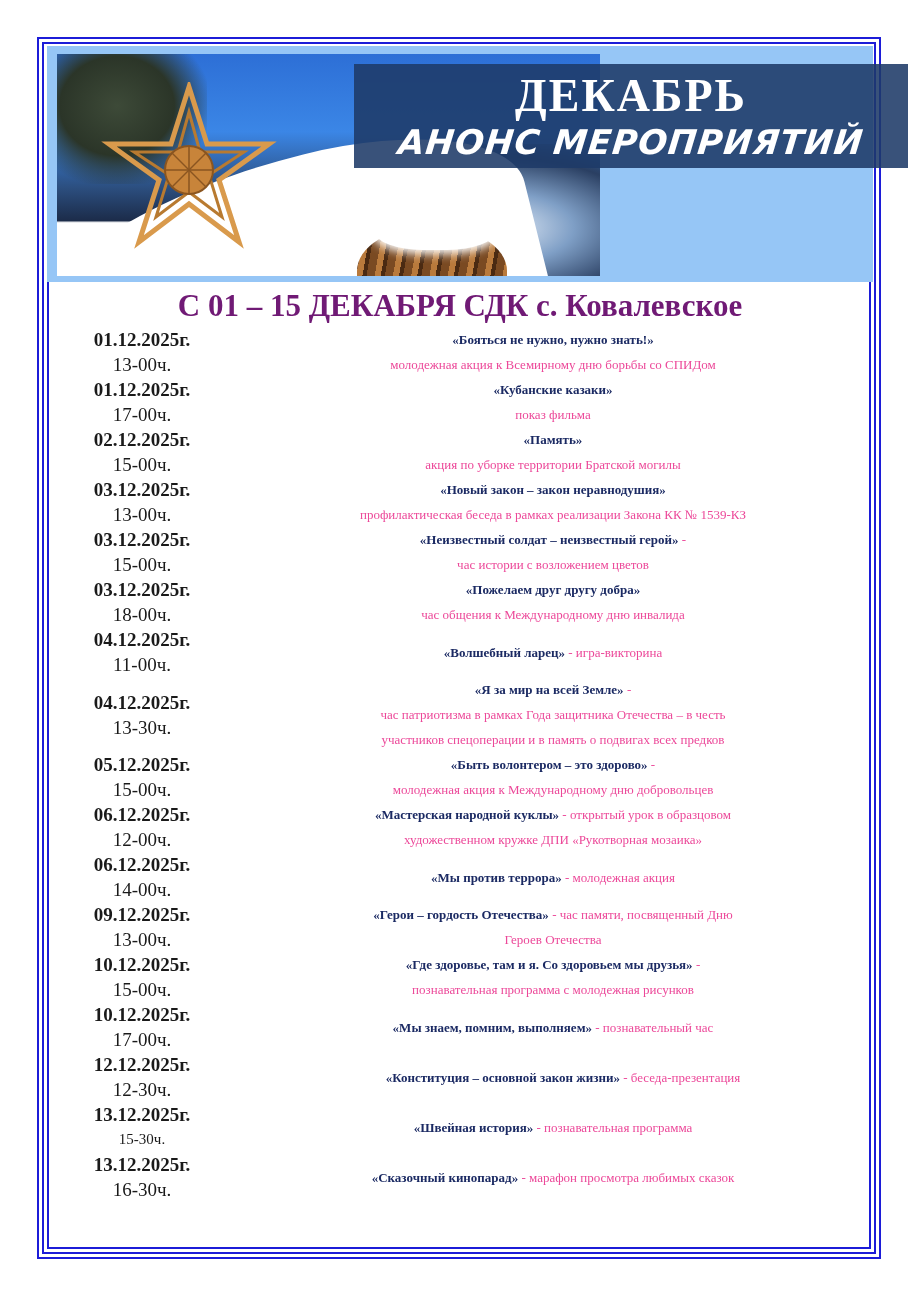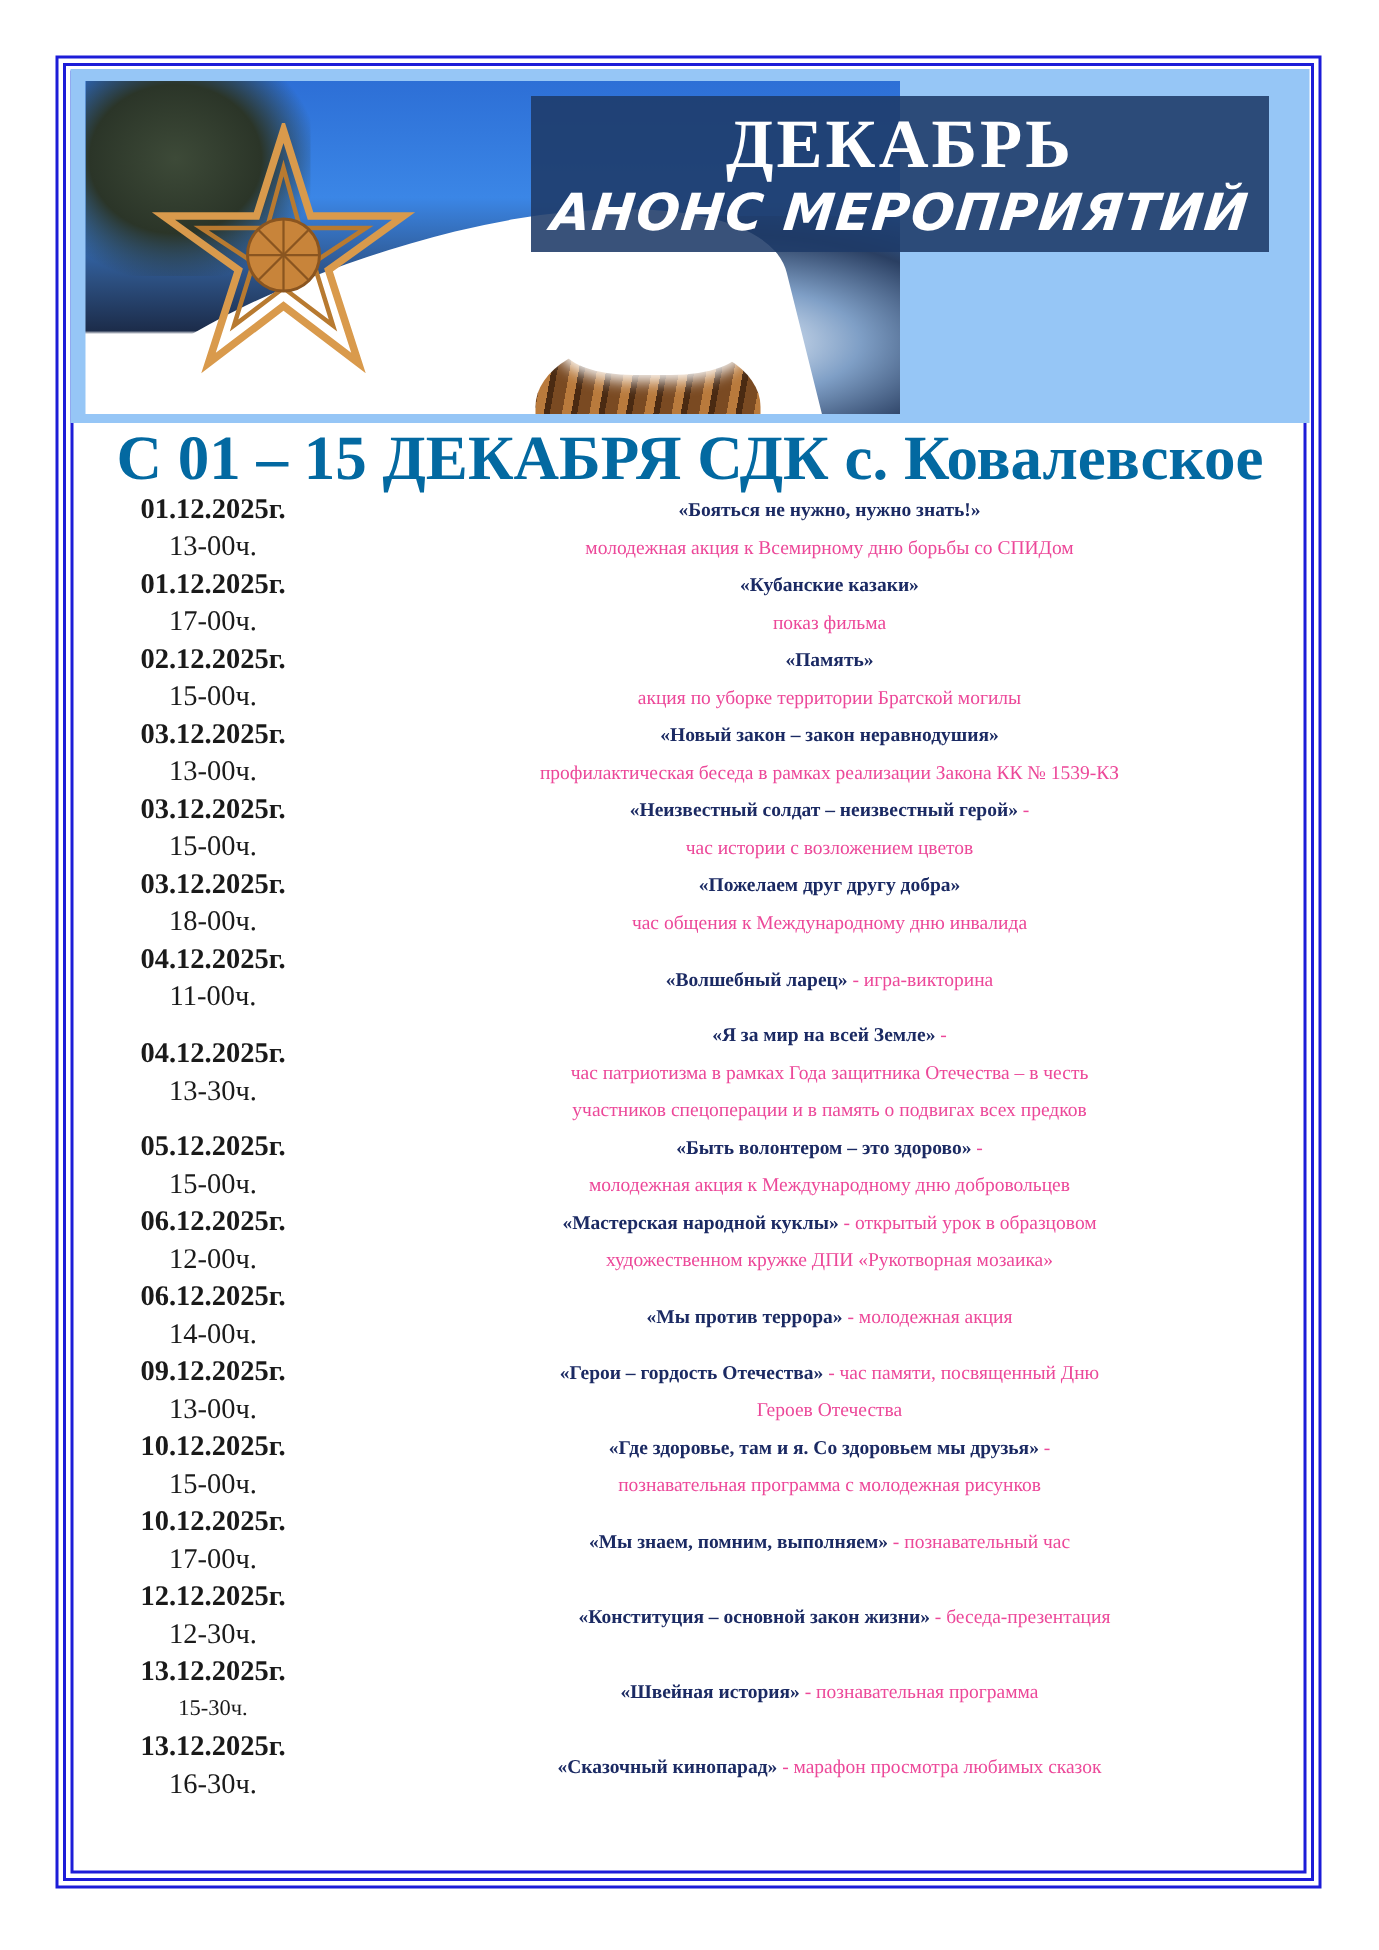--- a/index.html
+++ b/index.html
@@ -15,26 +15,26 @@
     .photo { position: absolute; left: 10px; top: 8px; width: 543px; height: 222px; overflow: hidden;
       background: linear-gradient(180deg, #2d6fd6 0%, #3b86e6 35%, #2c4f80 60%, #1c2c4a 75%, #ffffff 76%); }
     .photo .tree { position: absolute; left: 0; top: 0; width: 150px; height: 130px; background: radial-gradient(ellipse at 40% 40%, #3d4a38 0%, #2b3528 45%, rgba(43,53,40,0) 75%); }
     .photo .mountain { position: absolute; left: 260px; top: 90px; width: 300px; height: 140px; background: radial-gradient(ellipse at 60% 60%, #e6eef8 0%, #7f9fc6 30%, #2a3f62 60%, rgba(42,63,98,0) 80%); }
     .photo .snow { position: absolute; left: -40px; top: 110px; width: 520px; height: 200px; background: #ffffff; border-radius: 60% 40% 0 0; transform: rotate(-14deg); }
     .photo .cone { position: absolute; left: 300px; top: 172px; width: 150px; height: 90px; border-radius: 50% 50% 0 0;
       background: repeating-linear-gradient(100deg, #7a4a22 0 8px, #b97a3c 8px 14px, #4a2a12 14px 18px); }
     .photo .cone-snow { position: absolute; left: 318px; top: 150px; width: 120px; height: 46px; background: #ffffff; border-radius: 45% 55% 40% 40%; box-shadow: 0 0 10px 4px #ffffff; }
     .photo .star { position: absolute; left: 42px; top: 28px; width: 180px; height: 180px; }
 
-    .title-panel { position: absolute; left: 307px; top: 18px; width: 492px; height: 104px; background: rgba(30,58,104,0.88); text-align: center; color: #ffffff; }
+    .title-panel { position: absolute; left: 307px; top: 18px; width: 554px; height: 104px; background: rgba(30,58,104,0.88); text-align: center; color: #ffffff; }
     .title-month { font-family: "Liberation Serif", serif; font-weight: bold; font-size: 46px; letter-spacing: 2px; line-height: 52px; margin-top: 6px; }
     .title-sub { font-family: "DejaVu Sans", sans-serif; font-style: italic; font-weight: bold; font-size: 34px; line-height: 40px; letter-spacing: 1px; transform: skewX(-6deg); }
 
     
-    .headline { position: absolute; left: 47px; top: 283px; width: 826px; text-align: center; font-weight: bold; font-size: 42px; line-height: 46px; color: #0369a1; }
+    .headline { position: absolute; left: 47px; top: 283px; width: 826px; text-align: center; font-weight: bold; font-size: 31px; line-height: 46px; color: #701a75; }
 
     
     .schedule { position: absolute; left: 47px; top: 327px; width: 826px; }
     .row { display: flex; align-items: center; justify-content: flex-end; }
     .when { width: 190px; flex: none; text-align: center; font-size: 19px; line-height: 25px; }
     .when .date { font-weight: bold; display: block; }
     .when .time { display: block; }
     .when .time.small { font-size: 15px; }
     .what { flex: 1; text-align: center; font-size: 13px; line-height: 25px; padding-right: 4px; }
     .what .ev-title { color: #1b2a63; font-weight: bold; }

